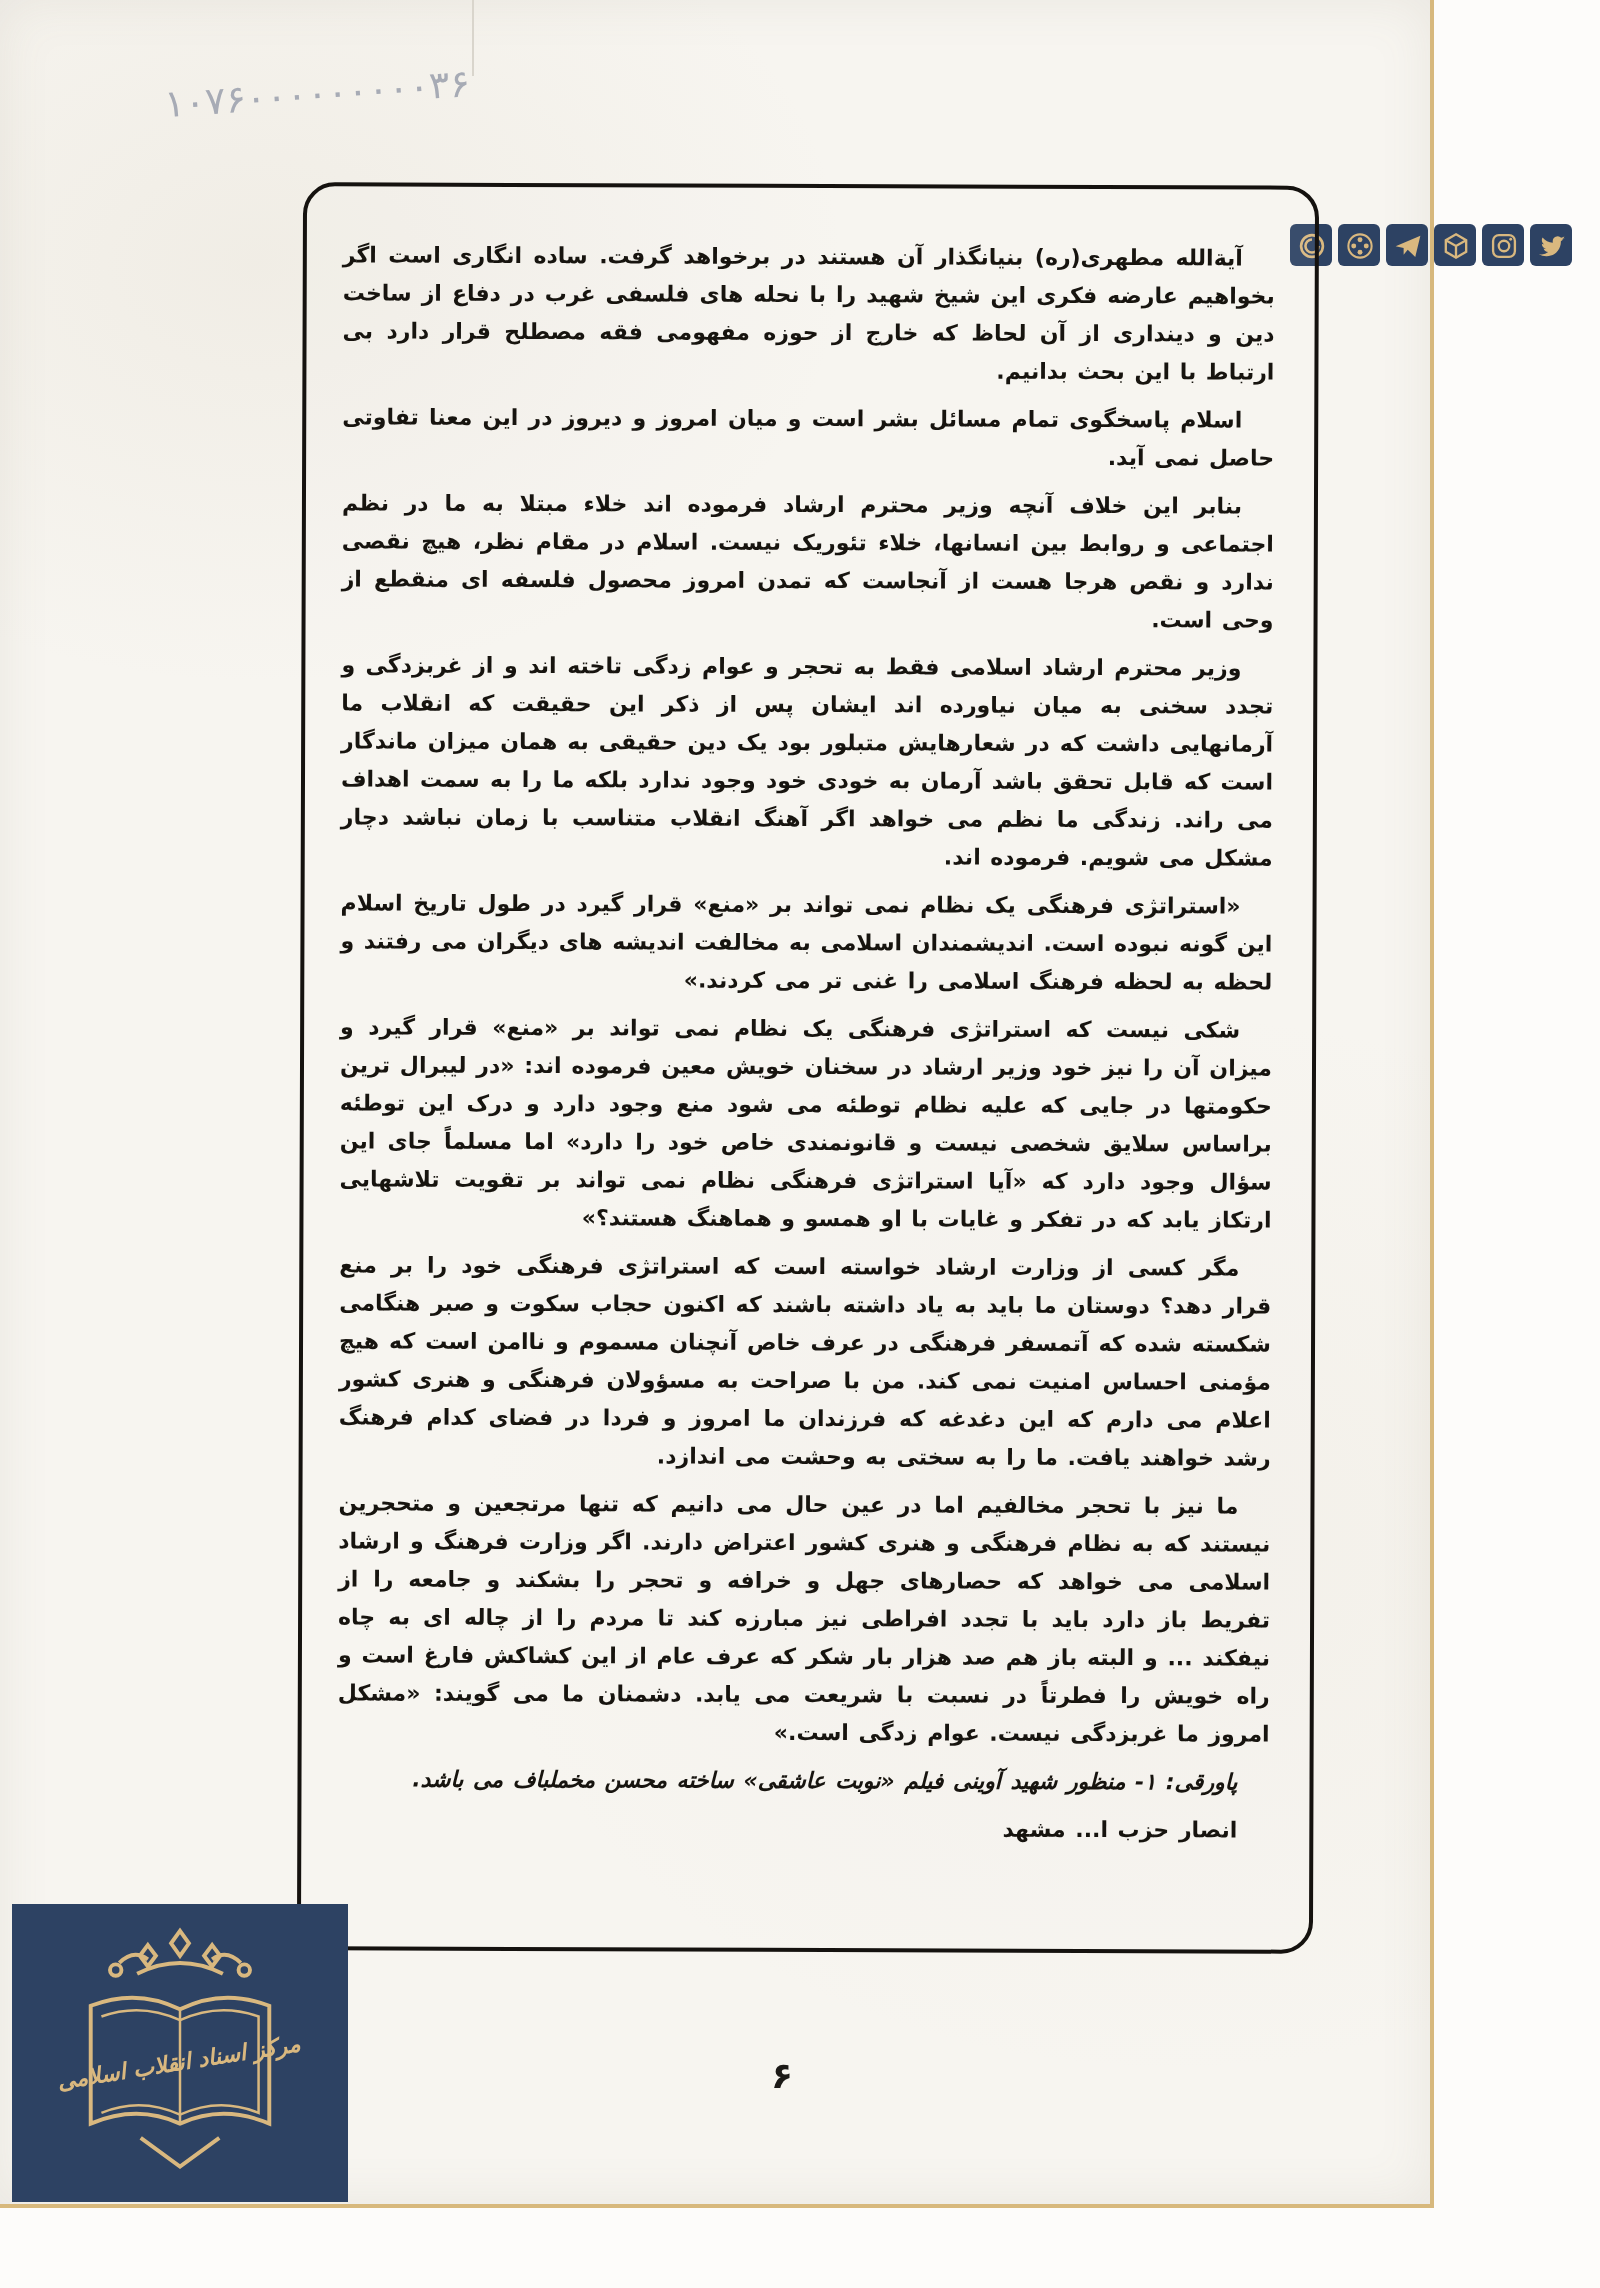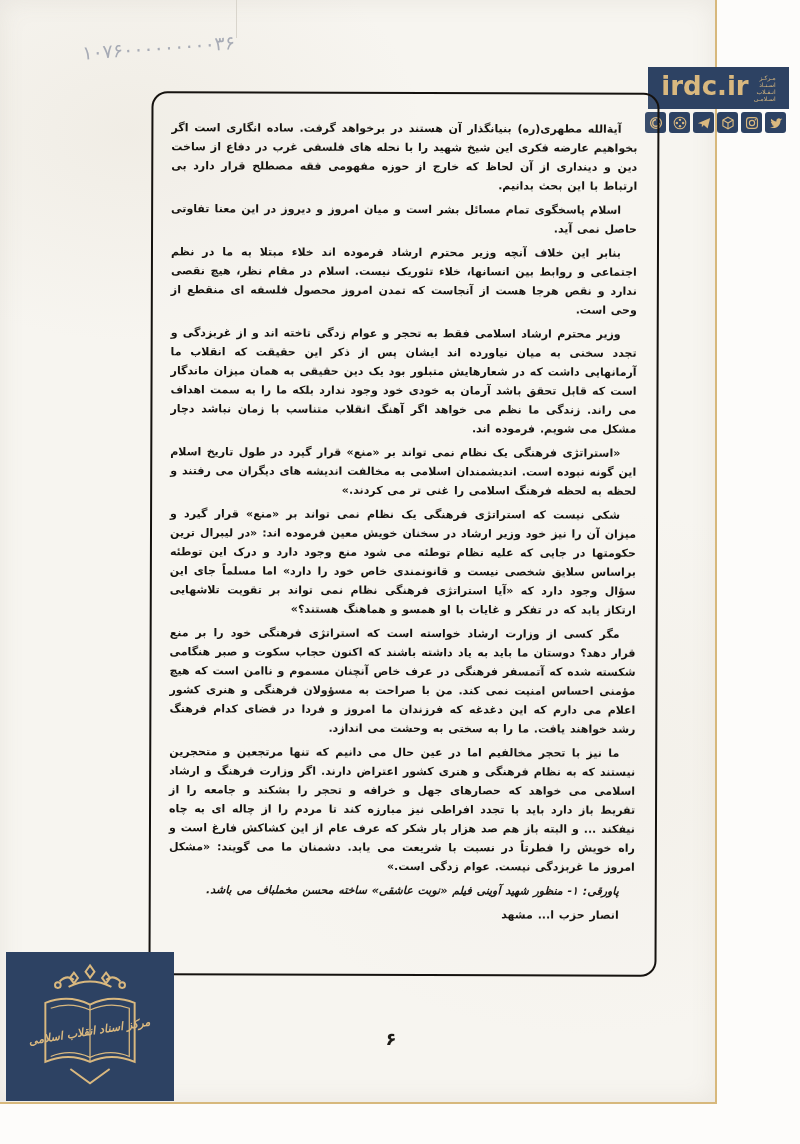--- a/index.html
+++ b/index.html
@@ -105,29 +105,20 @@
 </head>
 <body>
 
 <div id="stage">
 
   <div class="scan-area"></div>
   <div class="crease"></div>
 
   <div class="stamp-number">۱۰۷۶۰۰۰۰۰۰۰۰۰۳۶</div>
 
-  <div class="irdc-box" style="background:#2d4263;color:#d9b87f;">
-    <span class="irdc-text">irdc.ir</span>
-    <span class="irdc-caption">
-      <span>مـرکـز</span>
-      <span>اسـنـاد</span>
-      <span>انـقـلاب</span>
-      <span>اسـلامـی</span>
-    </span>
-  </div>
 
   <div class="social-row">
     <div class="social-tile" style="background:#2d4263;">
       <svg width="16" height="16" viewBox="0 0 22 22" fill="none" stroke="#d9b87f" stroke-width="1.8">
         <circle cx="11" cy="11" r="7.5"></circle>
         <path d="M11 6.5 a4.5 4.5 0 1 0 4.5 4.5"></path>
       </svg>
     </div>
     <div class="social-tile" style="background:#2d4263;">
       <svg width="16" height="16" viewBox="0 0 22 22" fill="#d9b87f" stroke="#d9b87f" stroke-width="1.4">

